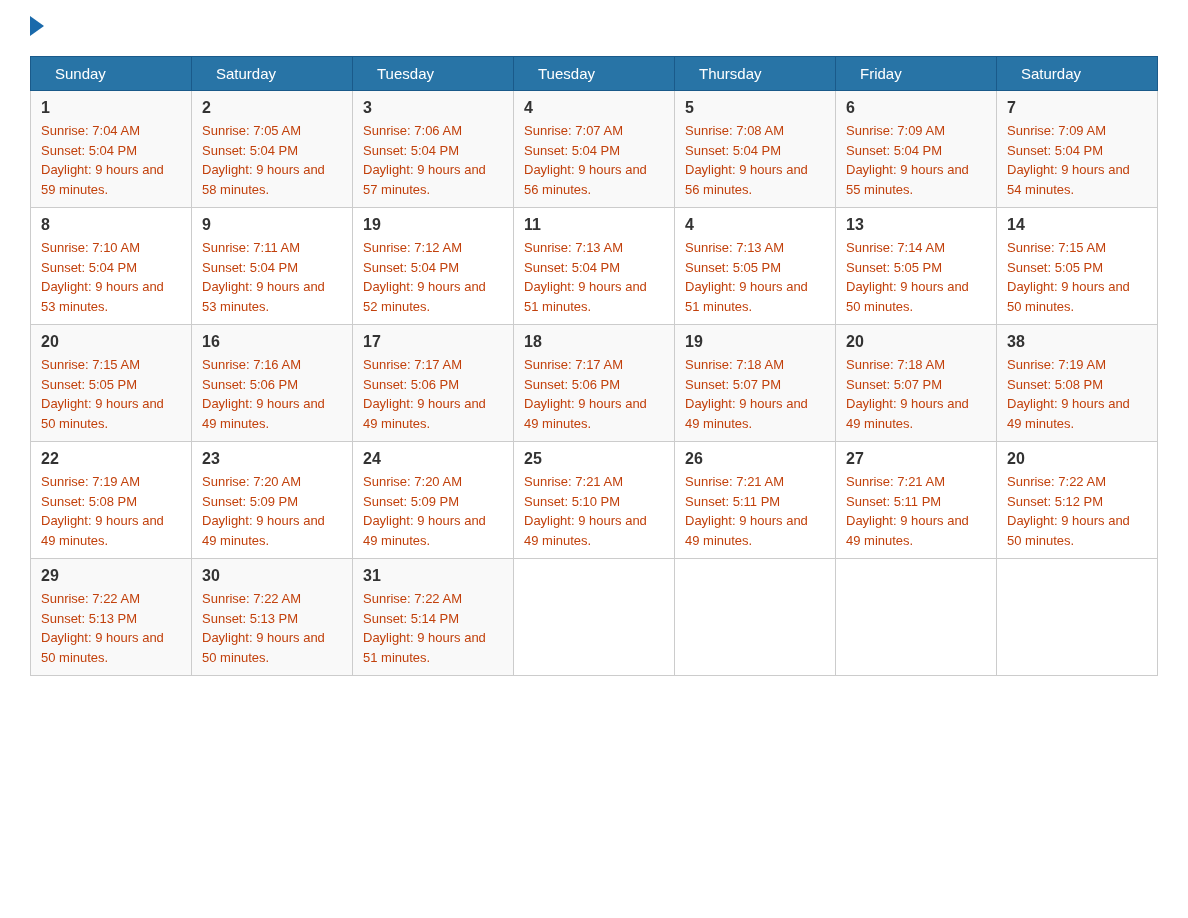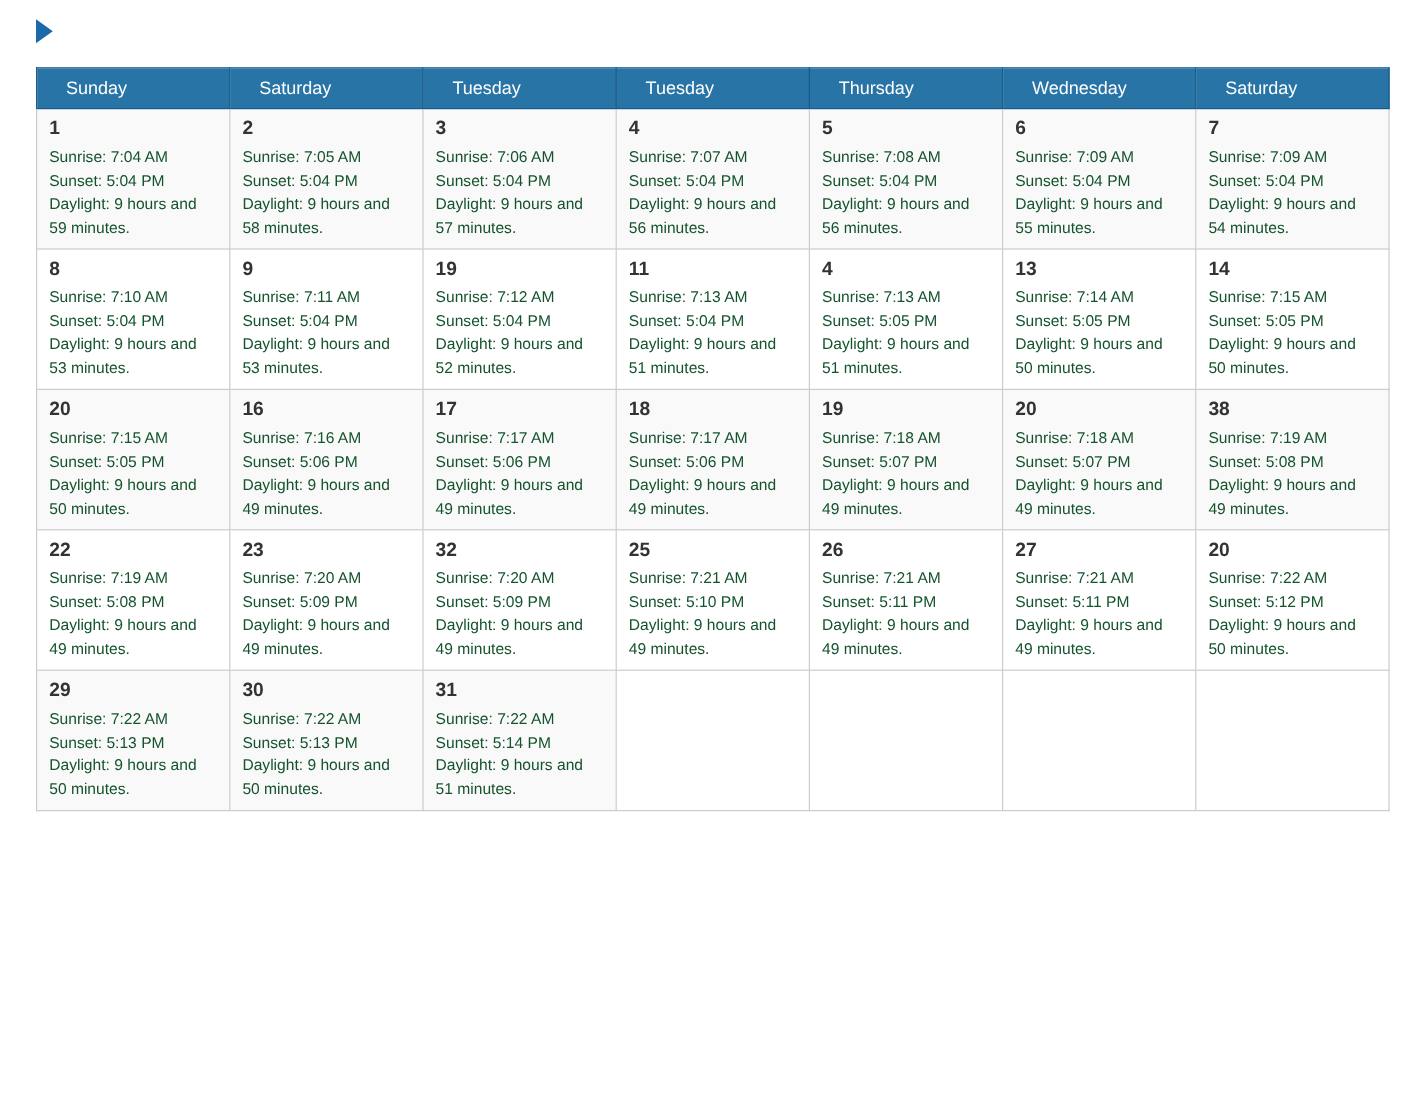--- a/index.html
+++ b/index.html
@@ -93,21 +93,21 @@
     }
     .day-number {
       font-size: 16px;
       font-weight: bold;
       display: block;
       margin-bottom: 4px;
     }
     .day-info {
       font-size: 13px;
       line-height: 1.5;
-      color: #14532d;
+      color: #c2410c;
     }
     .empty-cell {
       background-color: #fff !important;
     }
   </style>
 </head>
 <body>
 
 <div class="header-area">
   <div class="logo">
@@ -126,21 +126,21 @@
 </div>
 
 <table>
   <thead>
     <tr>
     <th>Sunday</th>
         <th>Saturday</th>
         <th>Tuesday</th>
         <th>Tuesday</th>
         <th>Thursday</th>
-        <th>Wednesday</th>
+        <th>Friday</th>
         <th>Saturday</th>
       </tr>
   </thead>
   <tbody id="calendar-body">
   <tr>
         <td><span class="day-number">1</span><span class="day-info">Sunrise: 7:04 AM<br>Sunset: 5:04 PM<br>Daylight: 9 hours and 59 minutes.</span></td>
         <td><span class="day-number">2</span><span class="day-info">Sunrise: 7:05 AM<br>Sunset: 5:04 PM<br>Daylight: 9 hours and 58 minutes.</span></td>
         <td><span class="day-number">3</span><span class="day-info">Sunrise: 7:06 AM<br>Sunset: 5:04 PM<br>Daylight: 9 hours and 57 minutes.</span></td>
         <td><span class="day-number">4</span><span class="day-info">Sunrise: 7:07 AM<br>Sunset: 5:04 PM<br>Daylight: 9 hours and 56 minutes.</span></td>
         <td><span class="day-number">5</span><span class="day-info">Sunrise: 7:08 AM<br>Sunset: 5:04 PM<br>Daylight: 9 hours and 56 minutes.</span></td>
@@ -161,21 +161,21 @@
         <td><span class="day-number">16</span><span class="day-info">Sunrise: 7:16 AM<br>Sunset: 5:06 PM<br>Daylight: 9 hours and 49 minutes.</span></td>
         <td><span class="day-number">17</span><span class="day-info">Sunrise: 7:17 AM<br>Sunset: 5:06 PM<br>Daylight: 9 hours and 49 minutes.</span></td>
         <td><span class="day-number">18</span><span class="day-info">Sunrise: 7:17 AM<br>Sunset: 5:06 PM<br>Daylight: 9 hours and 49 minutes.</span></td>
         <td><span class="day-number">19</span><span class="day-info">Sunrise: 7:18 AM<br>Sunset: 5:07 PM<br>Daylight: 9 hours and 49 minutes.</span></td>
         <td><span class="day-number">20</span><span class="day-info">Sunrise: 7:18 AM<br>Sunset: 5:07 PM<br>Daylight: 9 hours and 49 minutes.</span></td>
         <td><span class="day-number">38</span><span class="day-info">Sunrise: 7:19 AM<br>Sunset: 5:08 PM<br>Daylight: 9 hours and 49 minutes.</span></td>
       </tr>
       <tr>
         <td><span class="day-number">22</span><span class="day-info">Sunrise: 7:19 AM<br>Sunset: 5:08 PM<br>Daylight: 9 hours and 49 minutes.</span></td>
         <td><span class="day-number">23</span><span class="day-info">Sunrise: 7:20 AM<br>Sunset: 5:09 PM<br>Daylight: 9 hours and 49 minutes.</span></td>
-        <td><span class="day-number">32</span><span class="day-info">Sunrise: 7:20 AM<br>Sunset: 5:09 PM<br>Daylight: 9 hours and 49 minutes.</span></td>
+        <td><span class="day-number">24</span><span class="day-info">Sunrise: 7:20 AM<br>Sunset: 5:09 PM<br>Daylight: 9 hours and 49 minutes.</span></td>
         <td><span class="day-number">25</span><span class="day-info">Sunrise: 7:21 AM<br>Sunset: 5:10 PM<br>Daylight: 9 hours and 49 minutes.</span></td>
         <td><span class="day-number">26</span><span class="day-info">Sunrise: 7:21 AM<br>Sunset: 5:11 PM<br>Daylight: 9 hours and 49 minutes.</span></td>
         <td><span class="day-number">27</span><span class="day-info">Sunrise: 7:21 AM<br>Sunset: 5:11 PM<br>Daylight: 9 hours and 49 minutes.</span></td>
         <td><span class="day-number">20</span><span class="day-info">Sunrise: 7:22 AM<br>Sunset: 5:12 PM<br>Daylight: 9 hours and 50 minutes.</span></td>
       </tr>
       <tr>
         <td><span class="day-number">29</span><span class="day-info">Sunrise: 7:22 AM<br>Sunset: 5:13 PM<br>Daylight: 9 hours and 50 minutes.</span></td>
         <td><span class="day-number">30</span><span class="day-info">Sunrise: 7:22 AM<br>Sunset: 5:13 PM<br>Daylight: 9 hours and 50 minutes.</span></td>
         <td><span class="day-number">31</span><span class="day-info">Sunrise: 7:22 AM<br>Sunset: 5:14 PM<br>Daylight: 9 hours and 51 minutes.</span></td>
         <td class="empty-cell"></td>

